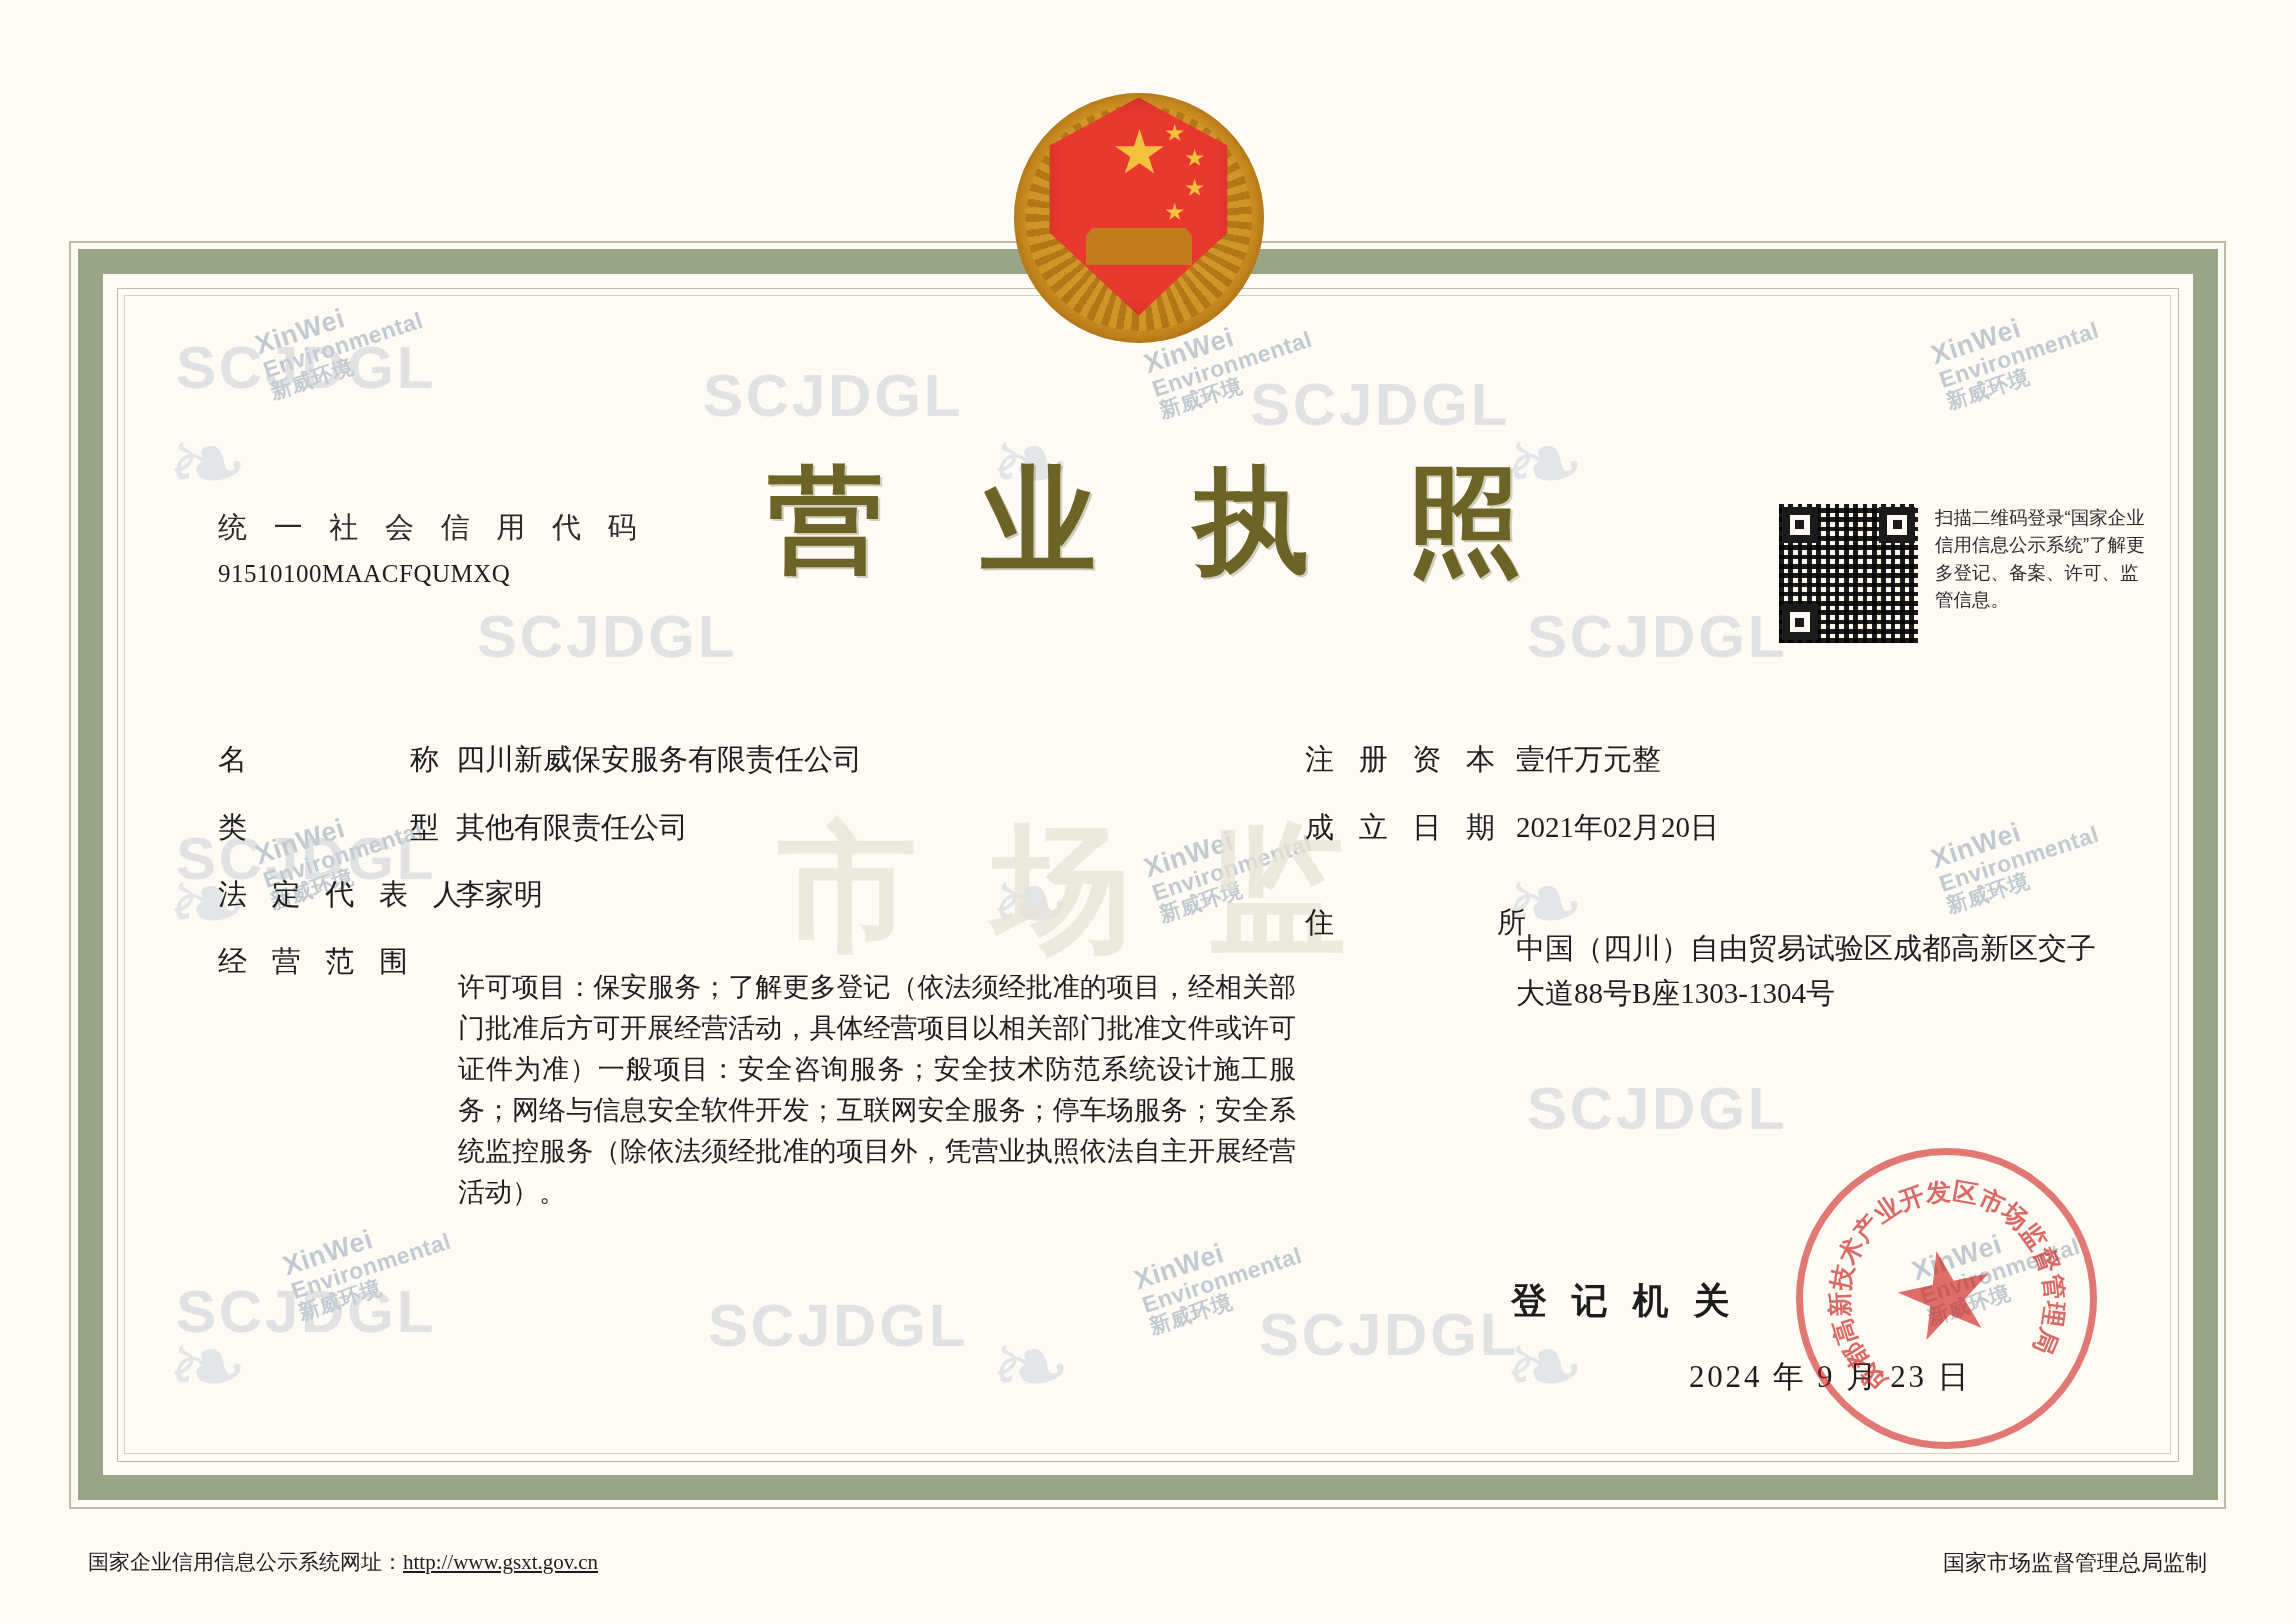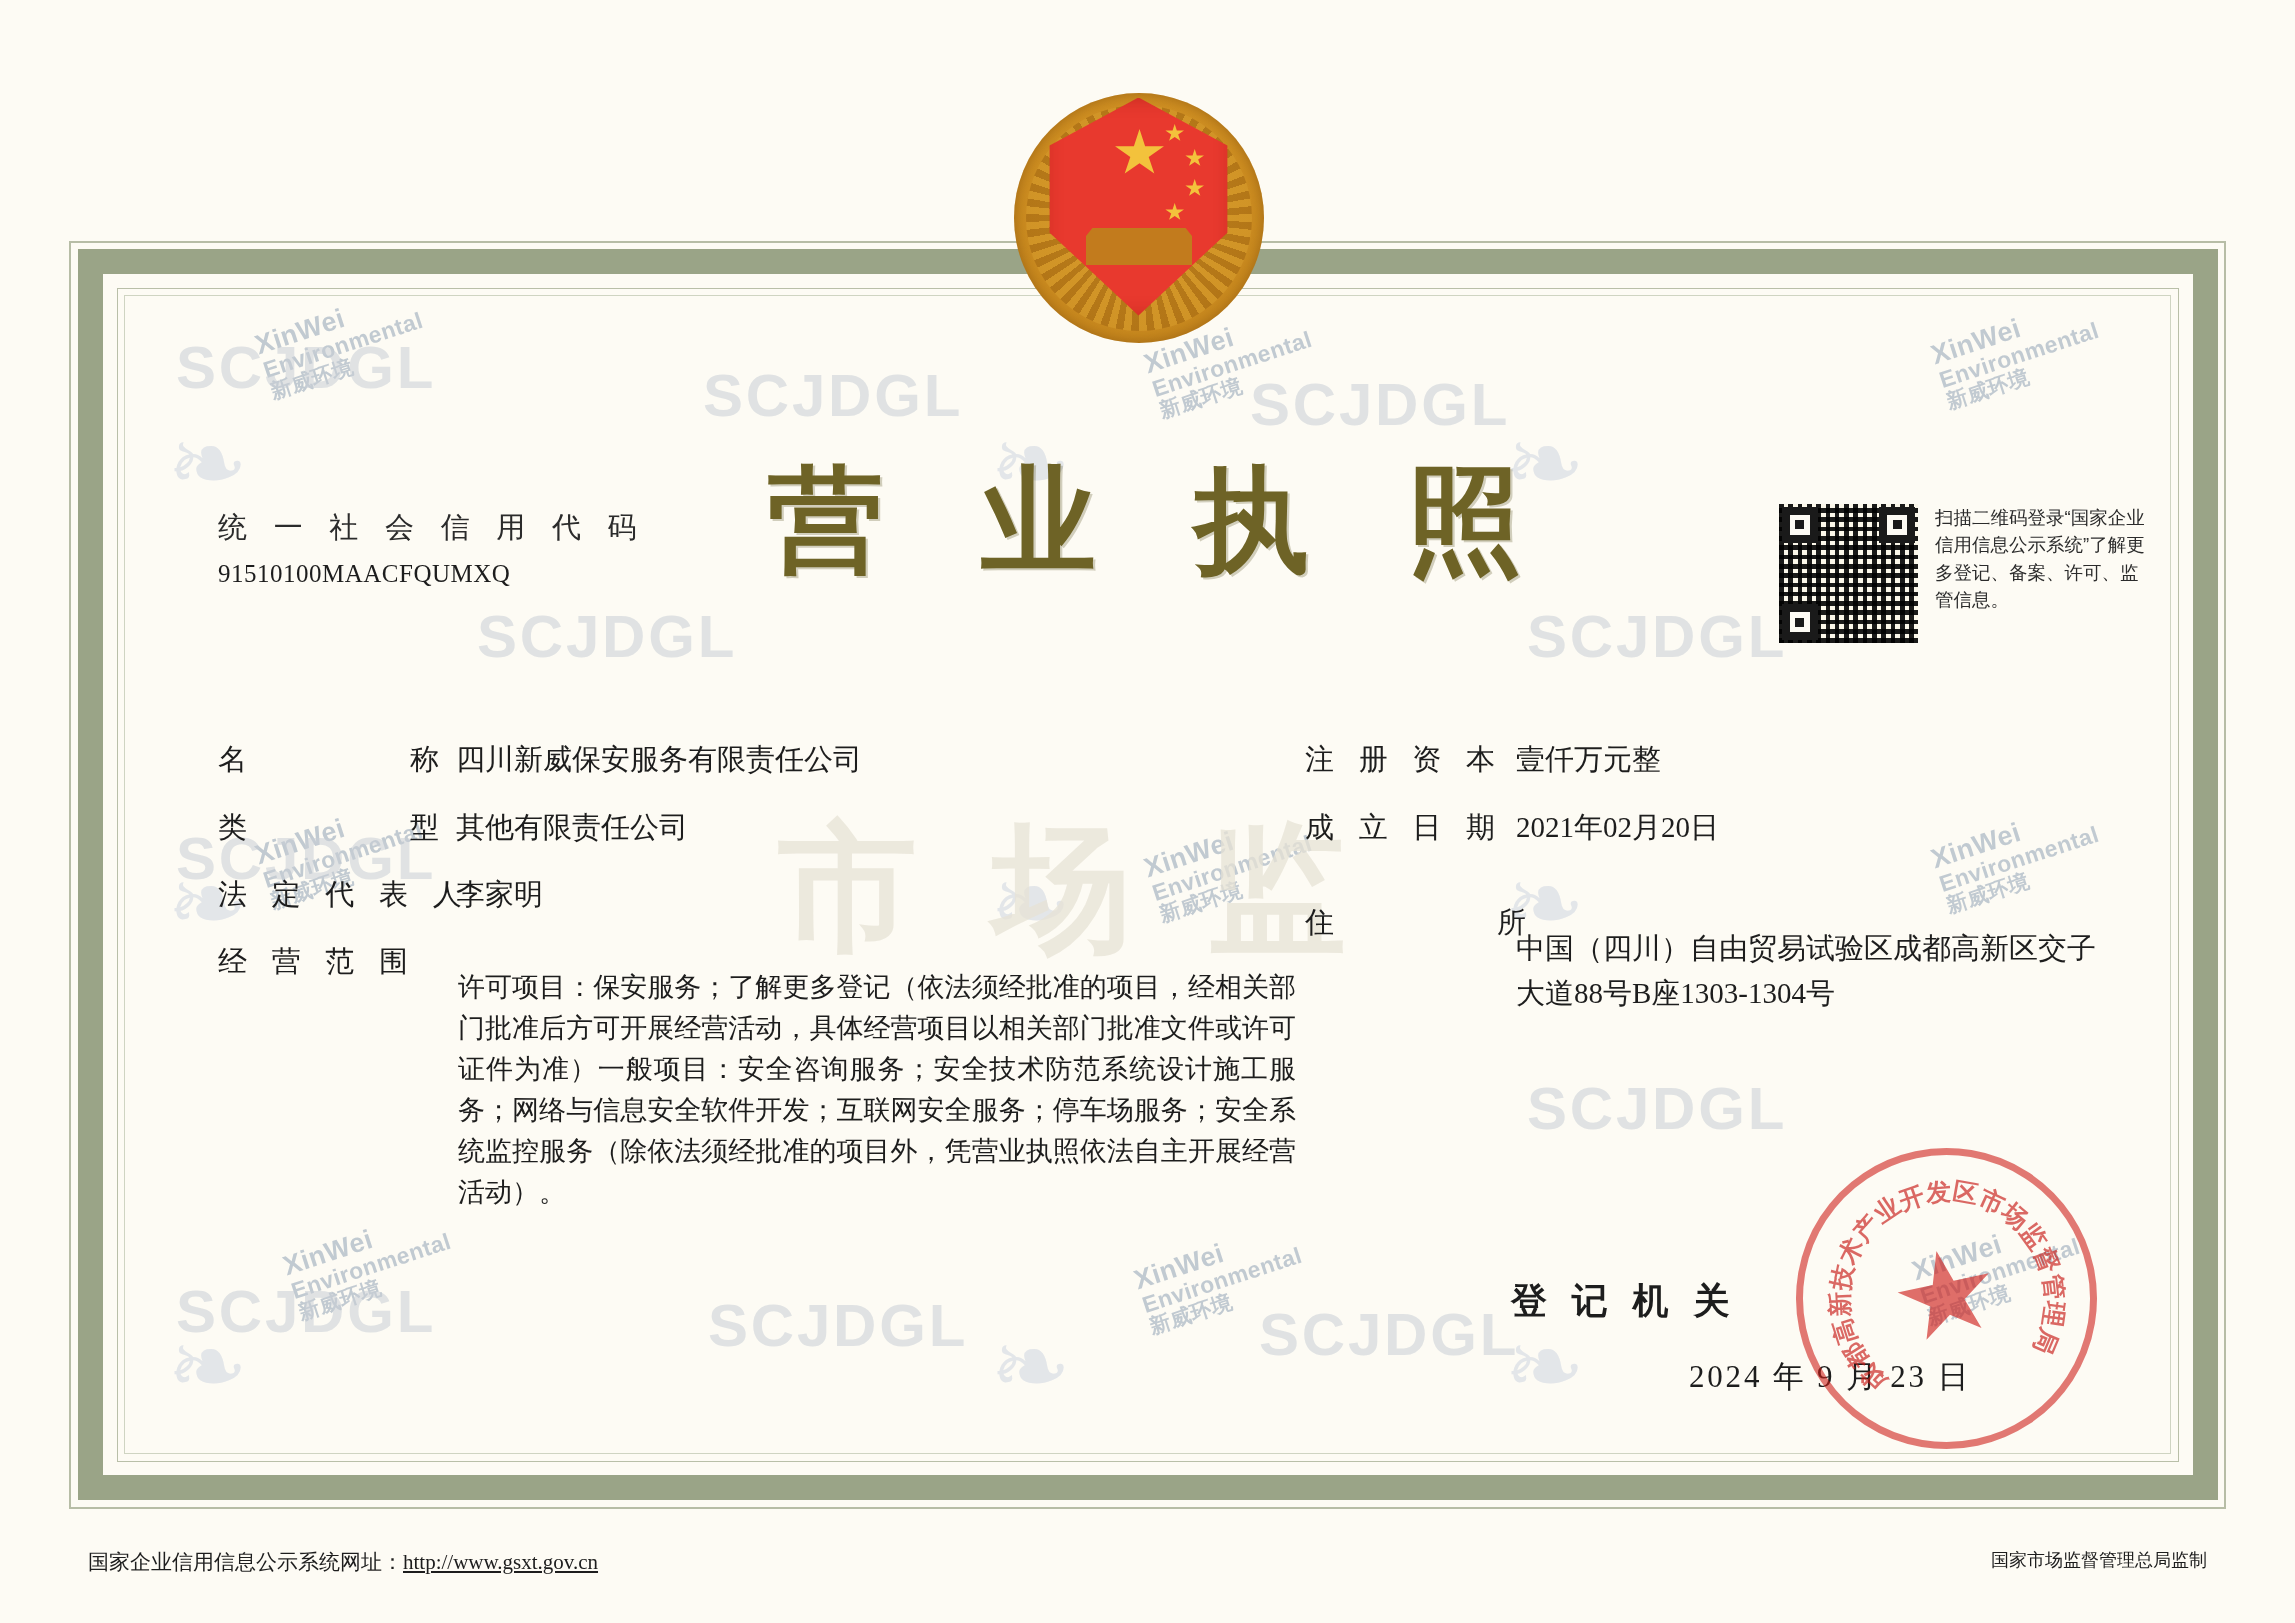--- a/index.html
+++ b/index.html
@@ -340,21 +340,21 @@
     color: #1d1d1d;
     font-family: "Liberation Sans", sans-serif;
   }
   .footer-left .url {
     font-family: "Liberation Serif", serif;
     text-decoration: underline;
   }
   .footer-right {
     position: absolute;
     right: 88px; top: 1548px;
-    font-size: 18px;
+    font-size: 22px;
     color: #1d1d1d;
     font-family: "Liberation Sans", sans-serif;
   }
 </style>
 </head>
 <body>
 
 <div id="license">
 
   <div class="frame-outer"></div>

